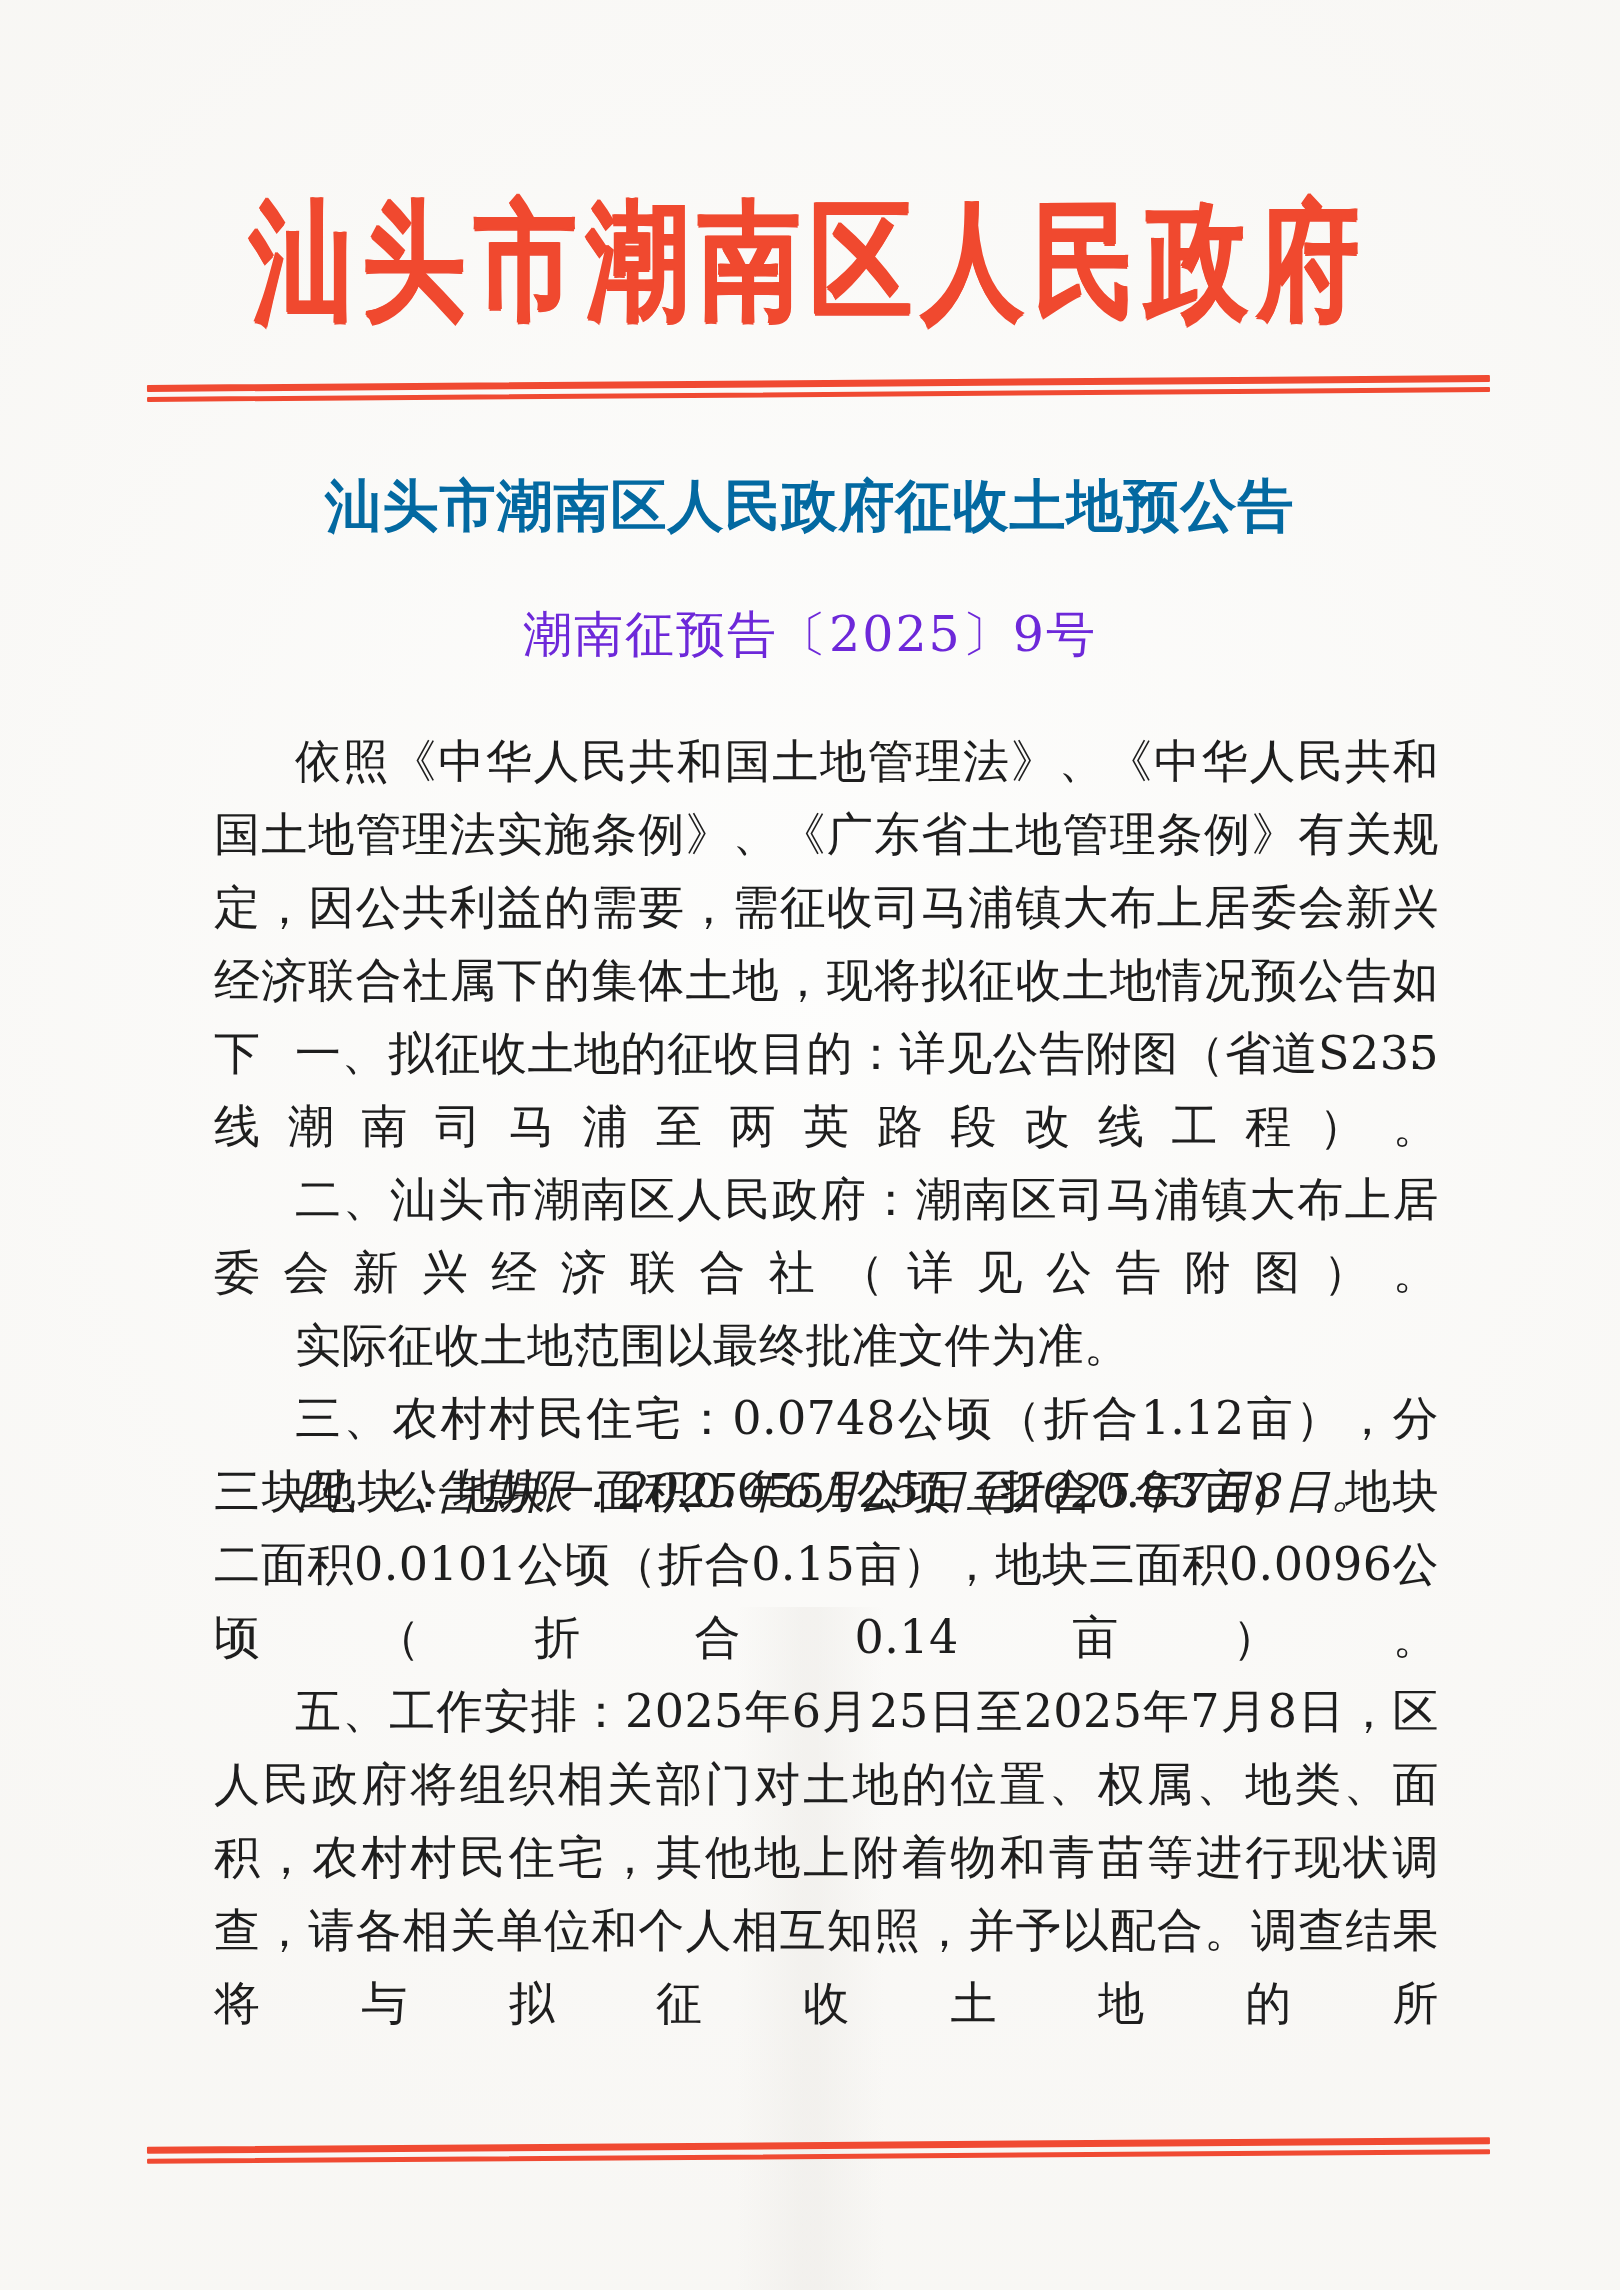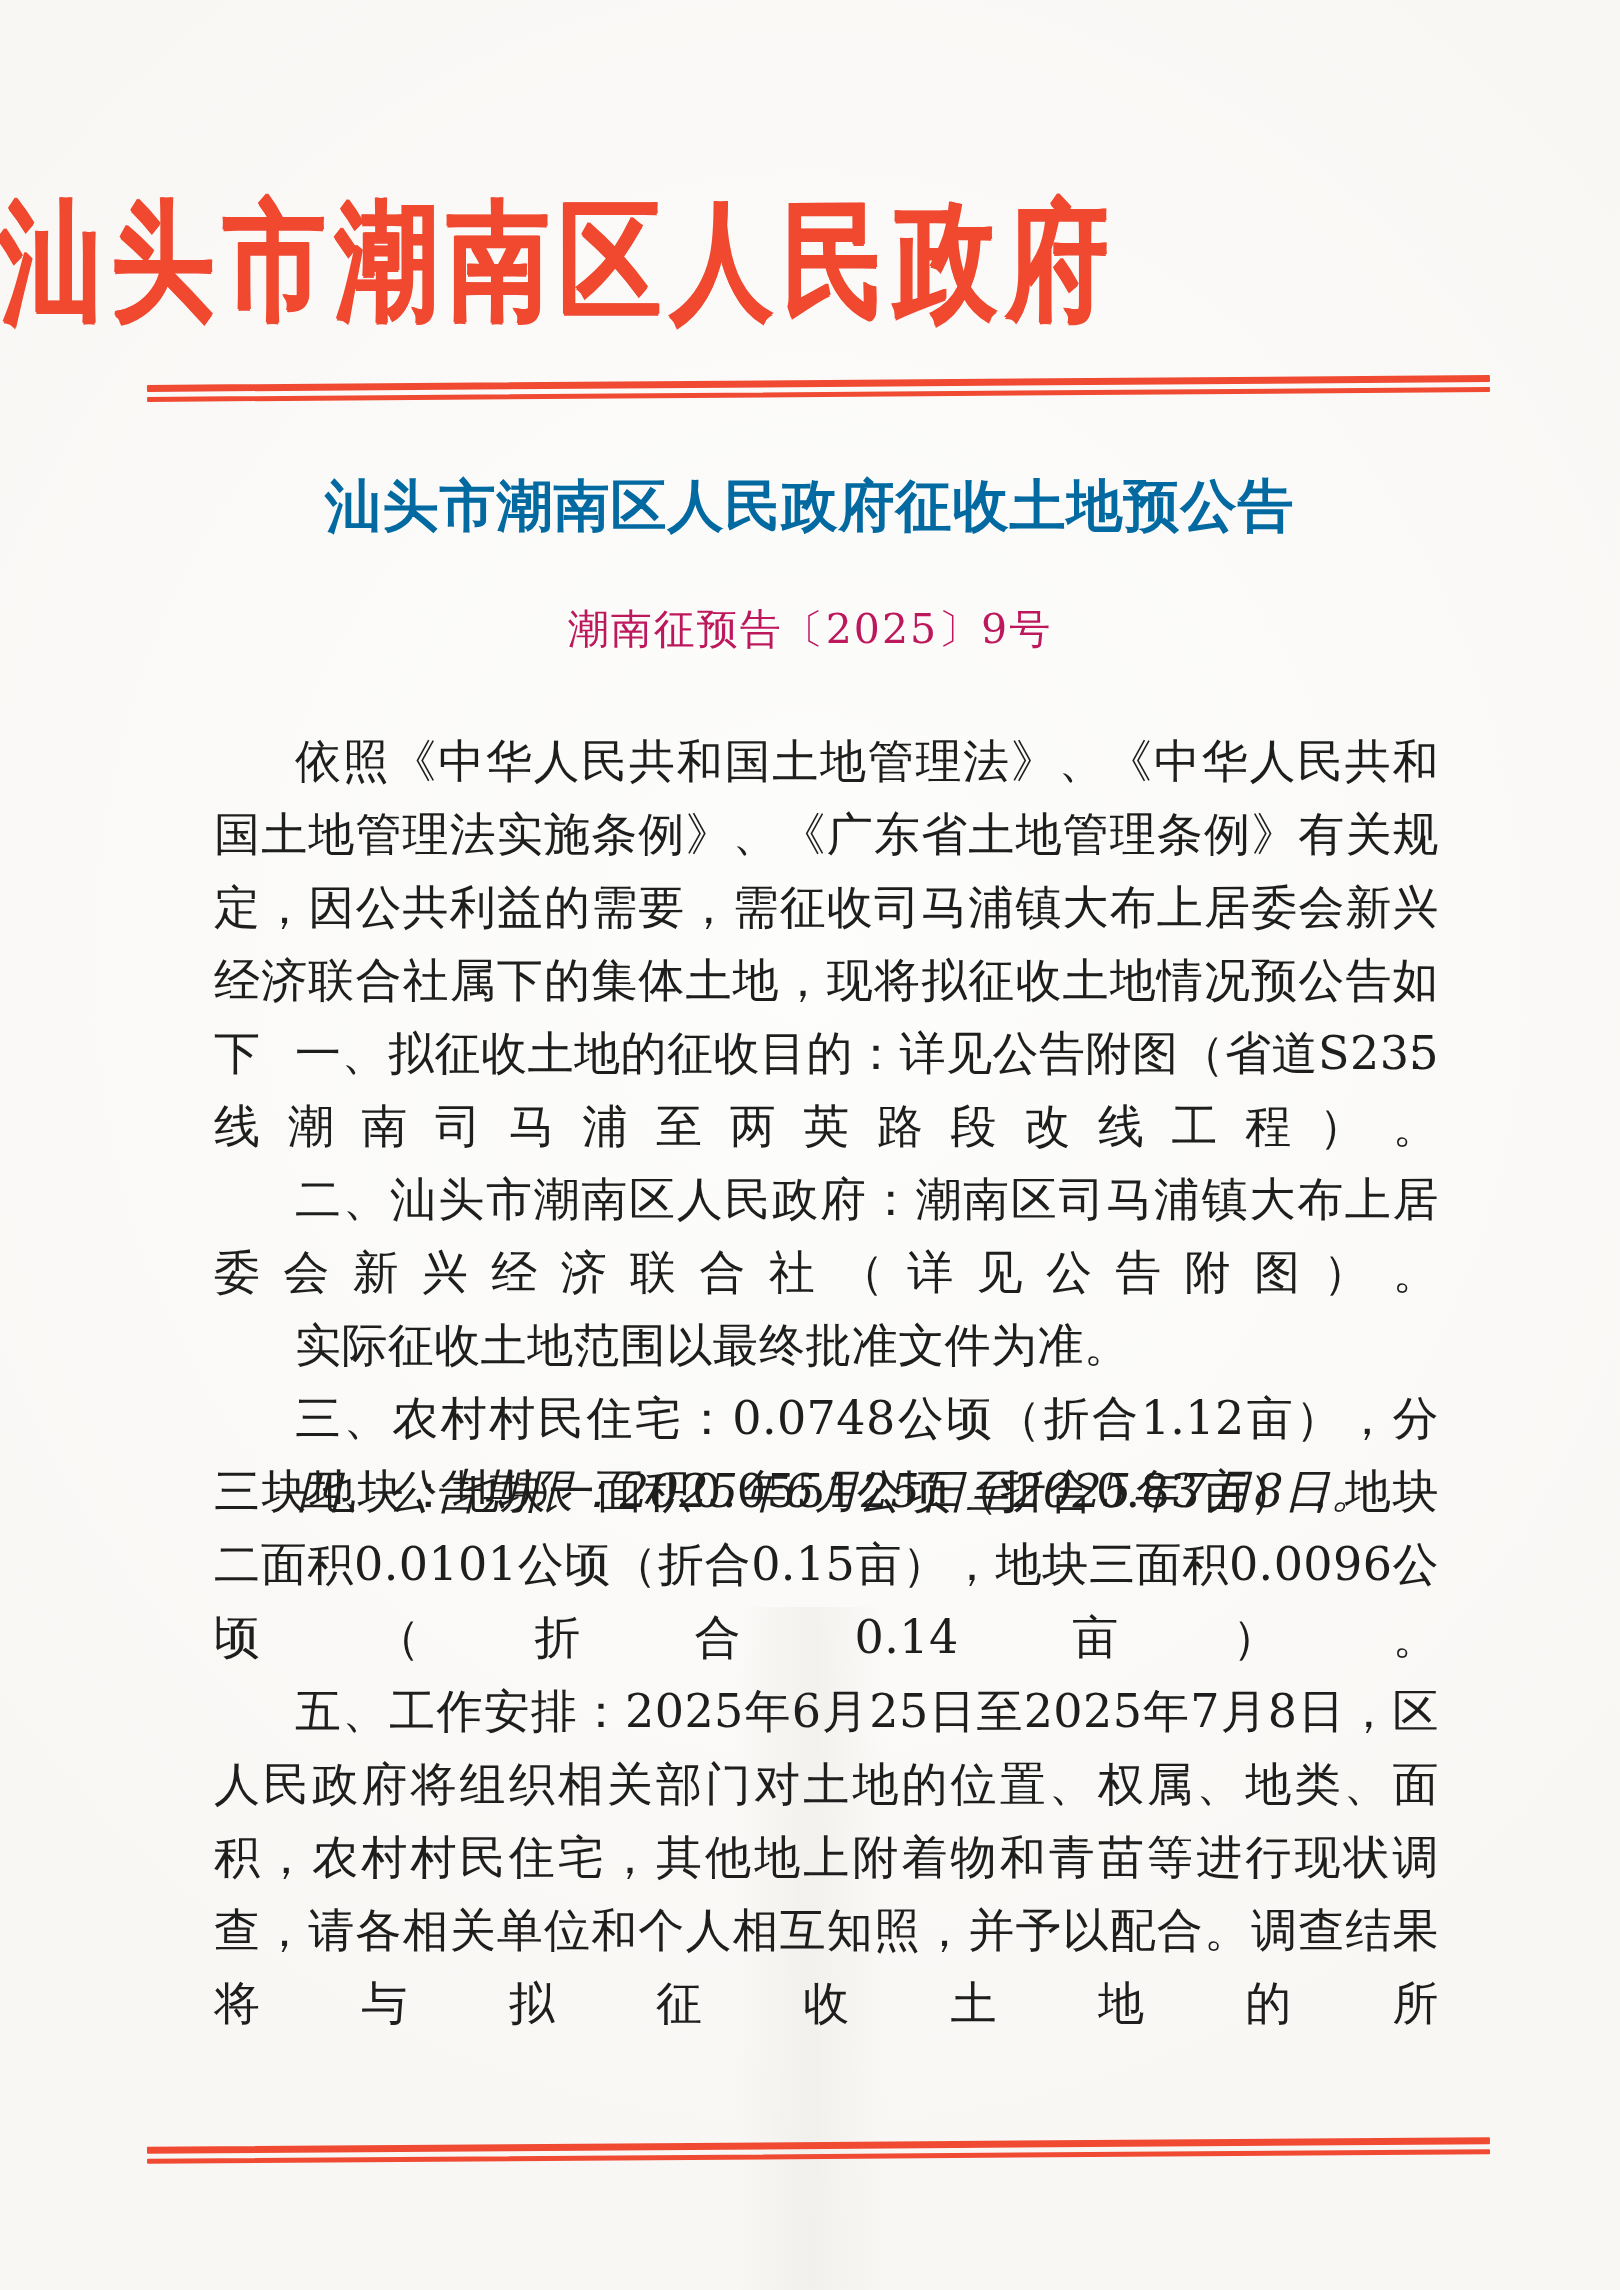--- a/index.html
+++ b/index.html
@@ -40,20 +40,21 @@
     background: linear-gradient(to right, rgba(255,255,255,0) 0%, rgba(236,234,230,0.5) 45%, rgba(236,234,230,0.5) 55%, rgba(255,255,255,0) 100%);
     pointer-events: none;
   }
 
   
   .masthead {
     position: absolute;
     left: 0;
     right: 0;
     top: 192px;
+    text-align: center;
   }
   .masthead-title {
     font-family: "DejaVu Serif", "Liberation Serif", serif;
     font-weight: bold;
     font-size: 102px;
     line-height: 1.06;
     letter-spacing: 9.8px;
     color: #f0492f;
     text-shadow:
        1px 0 0 #f0492f,
@@ -103,23 +104,23 @@
     color: #0369a1;
     white-space: nowrap;
   }
 
   .doc-number {
     position: absolute;
     left: 0; right: 0;
     top: 602px;
     text-align: center;
     font-family: "DejaVu Serif", "Liberation Serif", serif;
-    font-size: 41px;
+    font-size: 49px;
     letter-spacing: 2px;
-    color: #be185d;
+    color: #6d28d9;
   }
 
   
   .body-text {
     position: absolute;
     left: 214px;
     top: 725px;
     width: 1225px;
   }
   .para {

